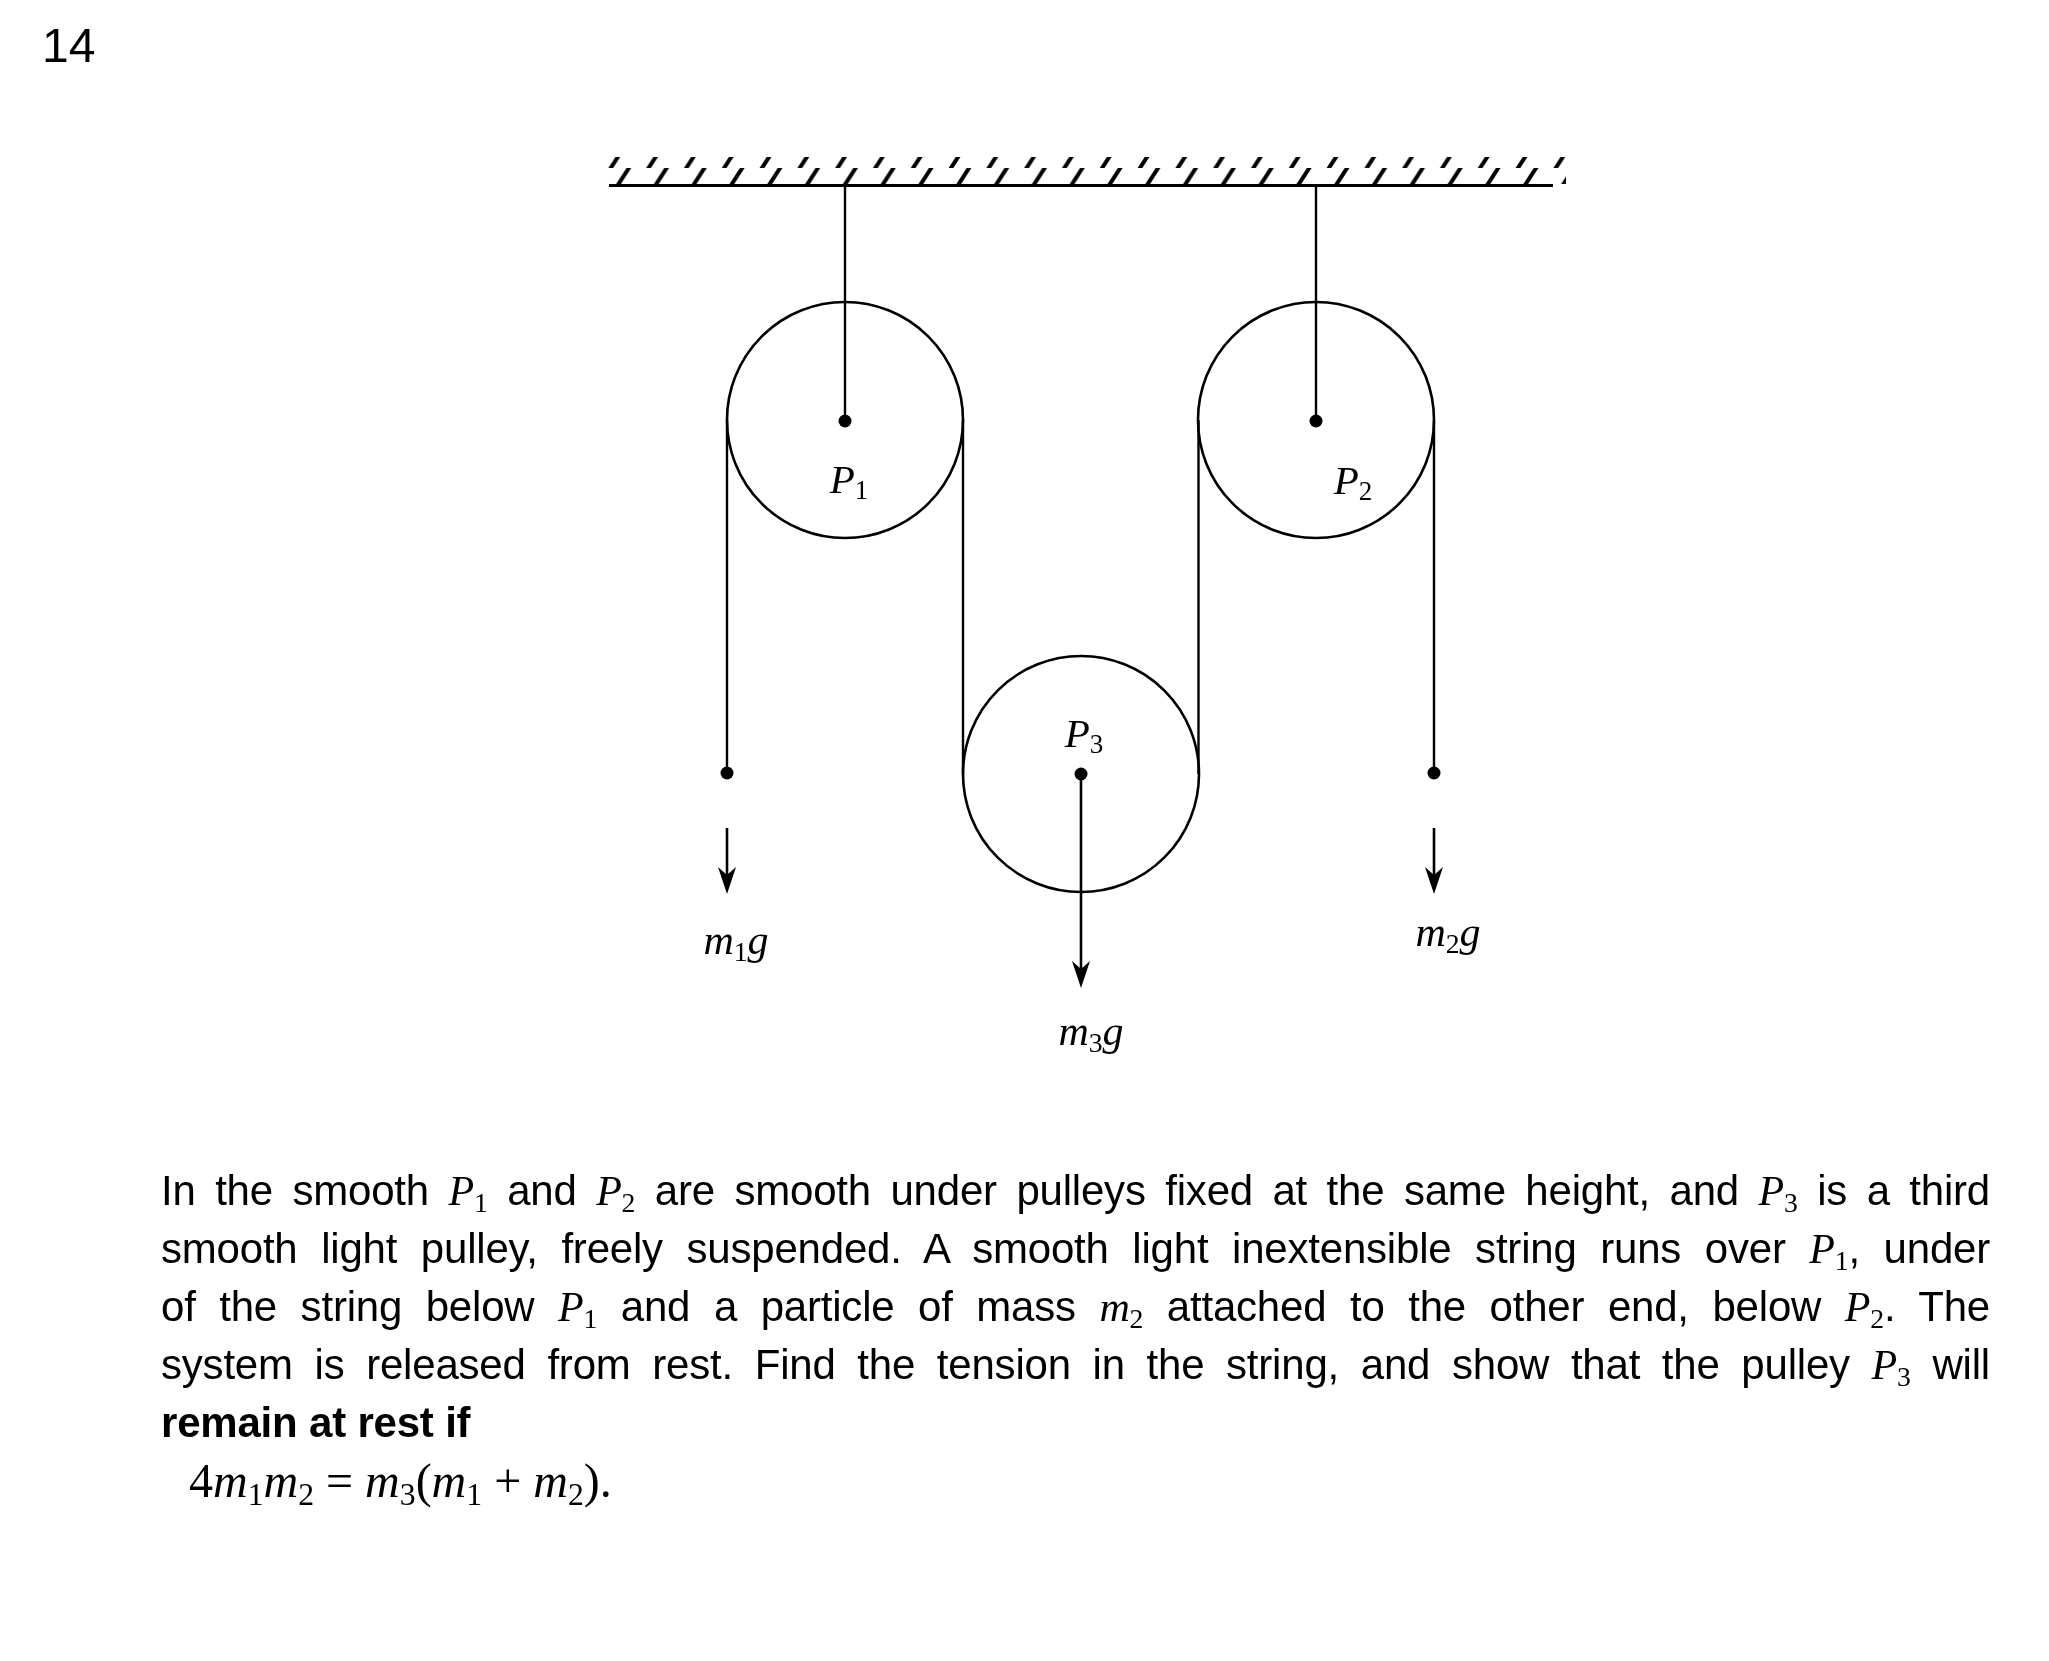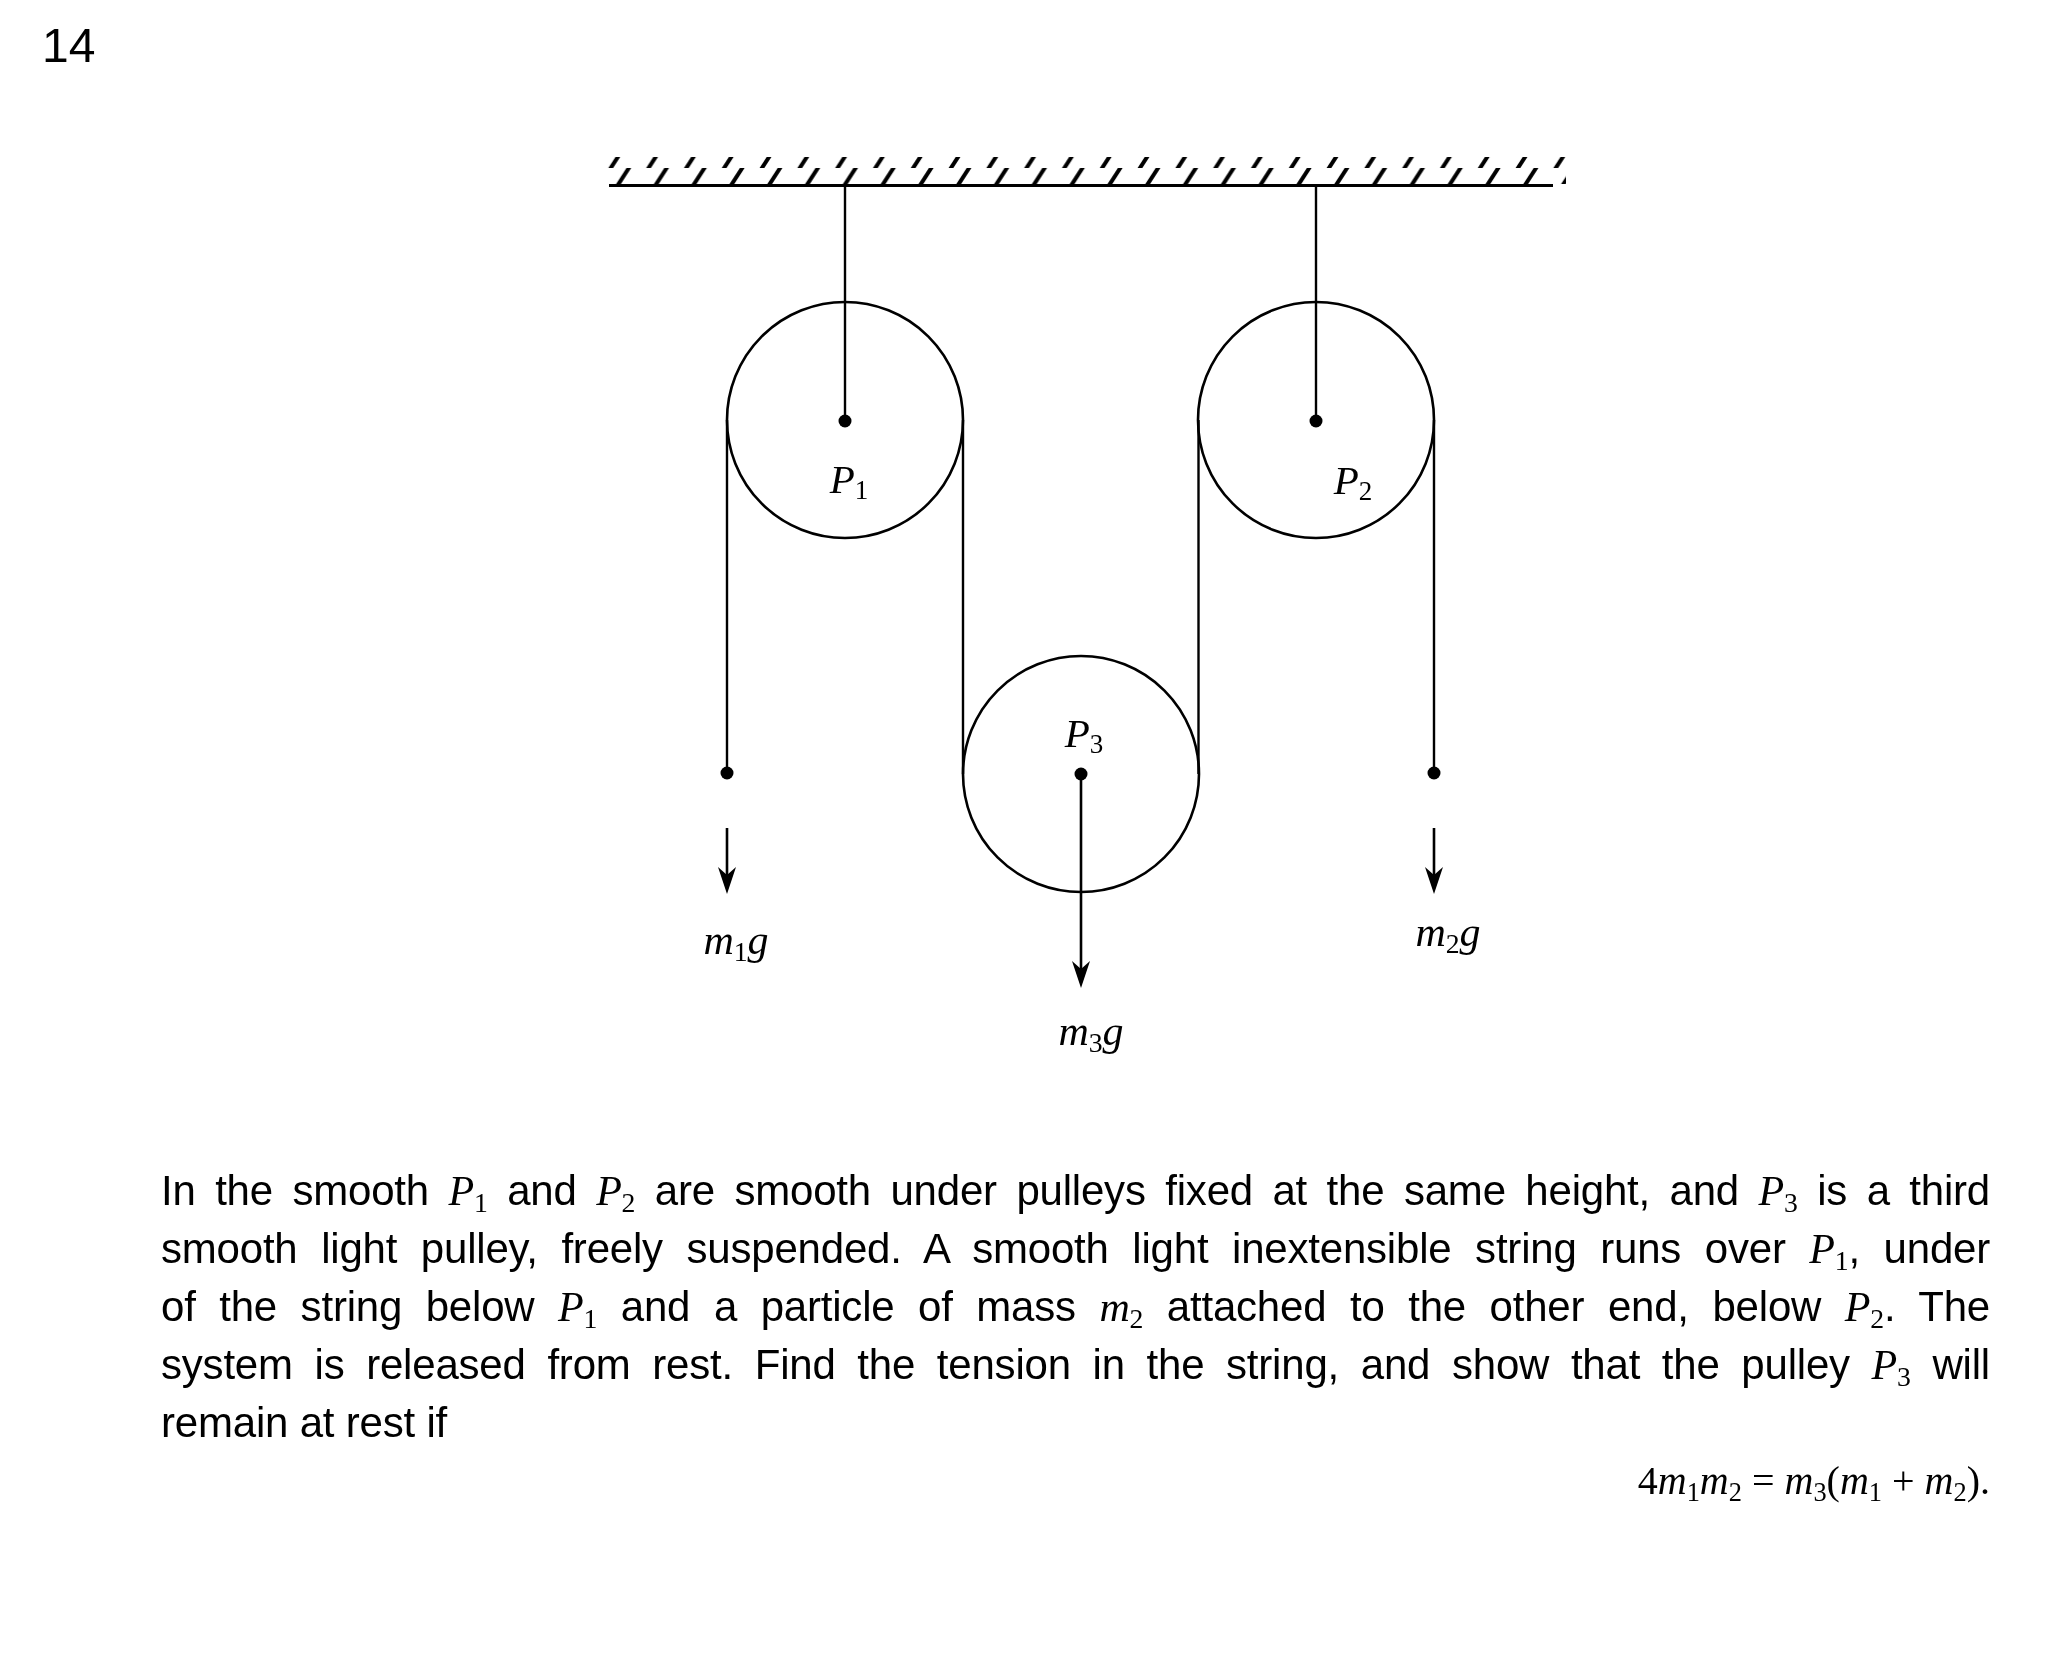--- a/index.html
+++ b/index.html
@@ -29,24 +29,24 @@
   }
   .t{font-family:inherit;}
   
   .textblock{
     position:absolute;left:161px;top:1162px;width:1829px;
     font-size:42px;line-height:57px;letter-spacing:-0.2px;
   }
   .jline{
     text-align:justify;text-align-last:justify;white-space:nowrap;
   }
-  .jline.last{text-align:left;text-align-last:auto;white-space:normal;}
+  .jline.last{text-align:left;text-align-last:auto;white-space:normal;font-weight:bold;}
   .equation{
     font-family:"Liberation Serif",serif;font-style:normal;
-    font-size:40px;line-height:60px;text-align:right;text-indent:28px;
+    font-size:48px;line-height:60px;text-align:left;text-indent:28px;
     letter-spacing:0;
   }
 </style>
 </head>
 <body>
 
 <div class="page-number">14</div>
 
 <svg class="diagram" width="2049" height="1661" viewBox="0 0 2049 1661" xmlns="http://www.w3.org/2000/svg">
   <defs>

